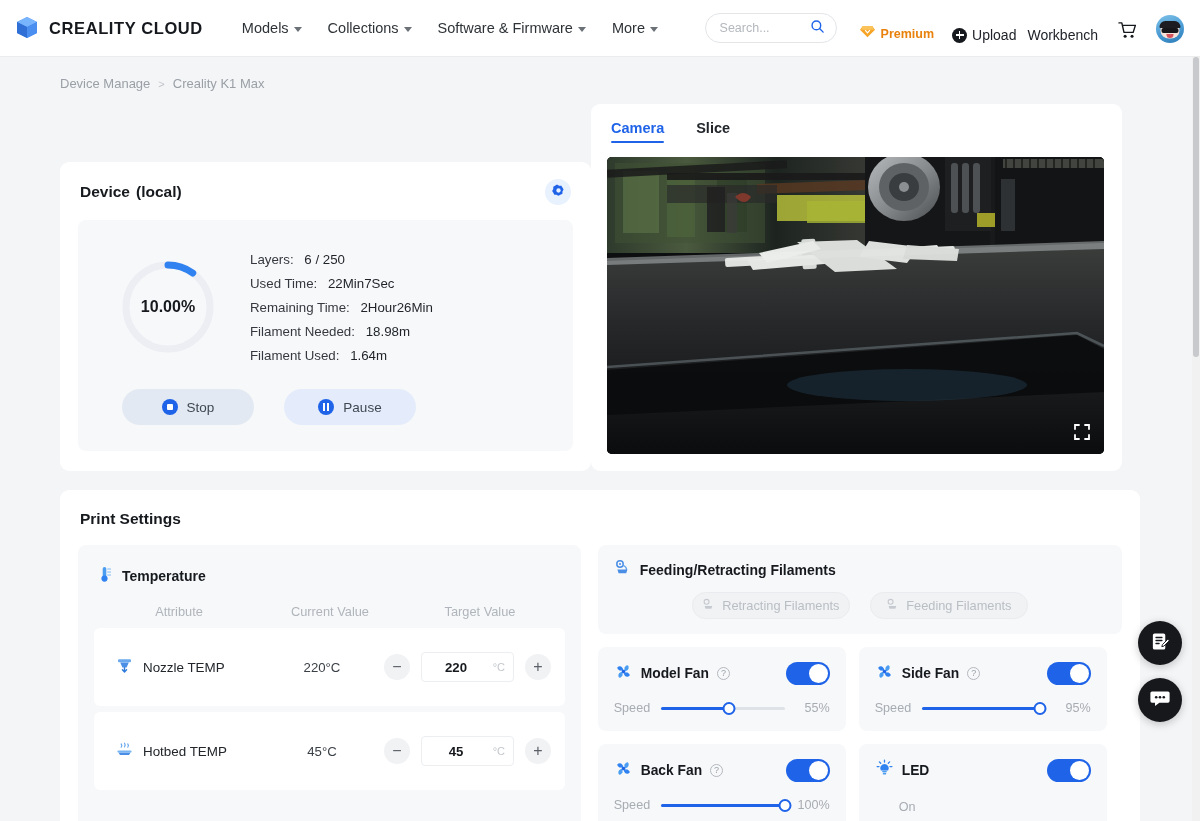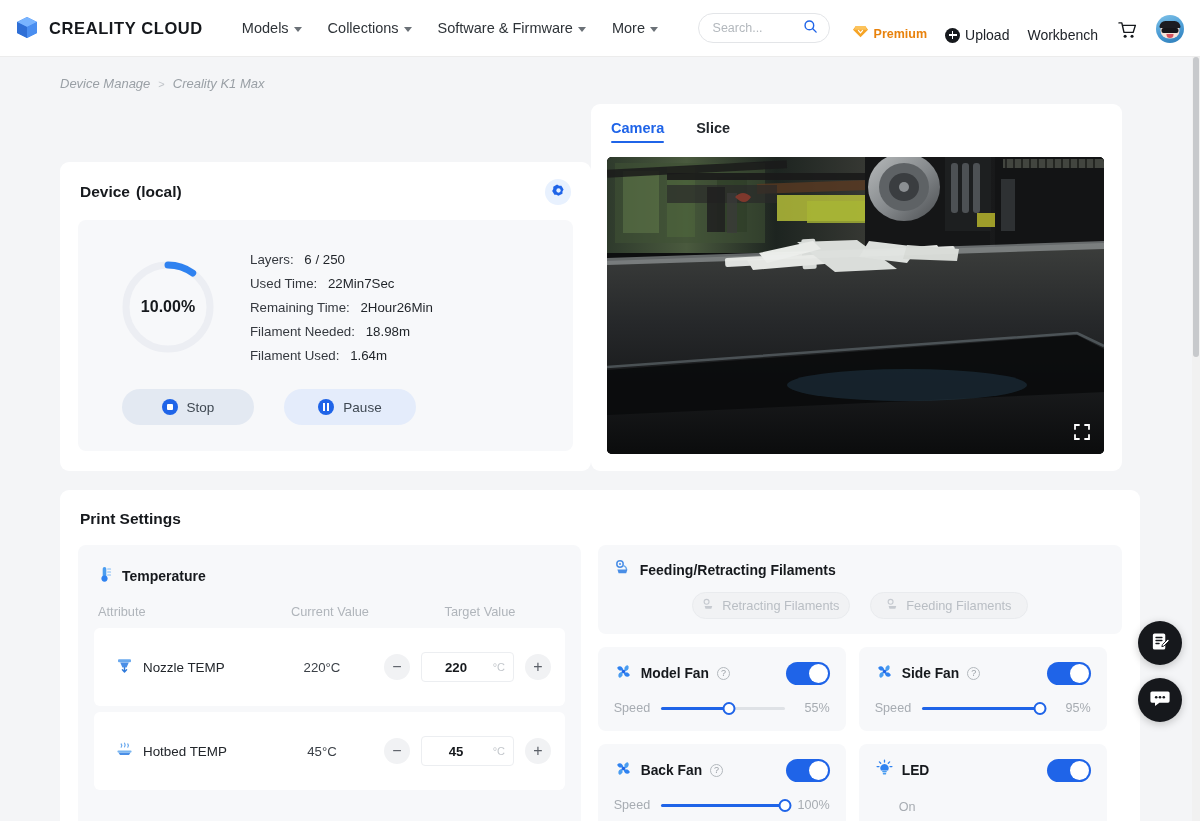--- a/index.html
+++ b/index.html
@@ -48,21 +48,21 @@
     border: none; outline: none; font-size: 12.5px; color: #9aa0a6;
     width: 90px; background: transparent; font-family: "Liberation Sans", sans-serif;
   }
   .search-input::placeholder { color: #b3b8bd; }
   .premium {
     display: flex; align-items: center; gap: 5px; margin-right: 18px;
     cursor: pointer;
   }
   .premium-label { font-size: 12.5px; color: #e8820c; font-weight: 600; }
   .upload-btn {
-    display: flex; align-items: center; gap: 5px; margin-right: 18px;
+    display: flex; align-items: center; gap: 5px; margin-right: 11px;
     font-size: 14px; color: #20242a; cursor: pointer;
   }
   .plus-circle {
     width: 15px; height: 15px; border-radius: 50%; background: #16191d;
     position: relative; flex: none;
   }
   .plus-circle::before, .plus-circle::after {
     content: ""; position: absolute; background: #fff;
   }
   .plus-circle::before { left: 3.5px; top: 6.8px; width: 8px; height: 1.6px; }
@@ -91,21 +91,21 @@
     position: absolute; left: 50%; top: 67%; transform: translateX(-50%);
     width: 7px; height: 4px; border-radius: 0 0 6px 6px; background: #d4515e;
   }
 
   
   .page { padding: 0 60px; }
   .breadcrumb {
     display: flex; align-items: center; gap: 8px;
     font-size: 13px; color: #9aa0a6; padding: 19px 0 13px 0;
   }
-  .breadcrumb .crumb { cursor: pointer; font-style: italic; }
+  .breadcrumb .crumb { cursor: pointer; }
   .breadcrumb .sep { color: #c0c4c9; font-size: 11px; }
 
   .top-row { display: flex; align-items: flex-end; }
 
   .card {
     background: #ffffff; border-radius: 9px;
   }
 
   
   .device-card { width: 531px; padding: 17px 18px 20px 18px; }
@@ -202,21 +202,21 @@
   .hotbed-btn {
     margin-left: auto; background: #fff; border: 1px solid #eceef1; border-radius: 16px;
     height: 29px; padding: 0 15px; display: flex; align-items: center;
     font-size: 13px; color: #2b3036; cursor: pointer;
     font-family: "Liberation Sans", sans-serif;
   }
   .temp-cols {
     display: flex; align-items: center; padding: 13px 20px 9px 20px;
     font-size: 12.8px; color: #b0b5bb;
   }
-  .col-attr { width: 162px; text-align: left; }
+  .col-attr { width: 162px; text-align: center; }
   .col-cur  { width: 140px; text-align: center; }
   .col-tgt  { width: 160px; text-align: center; }
   .temp-row {
     display: flex; align-items: center; height: 78px;
     background: #fff; margin: 0 16px 6px 16px; border-radius: 6px; padding: 0 4px;
   }
   .temp-row .cell-attr {
     width: 162px; display: flex; align-items: center; gap: 10px; padding-left: 18px;
     font-size: 13.4px; color: #22262b;
   }

